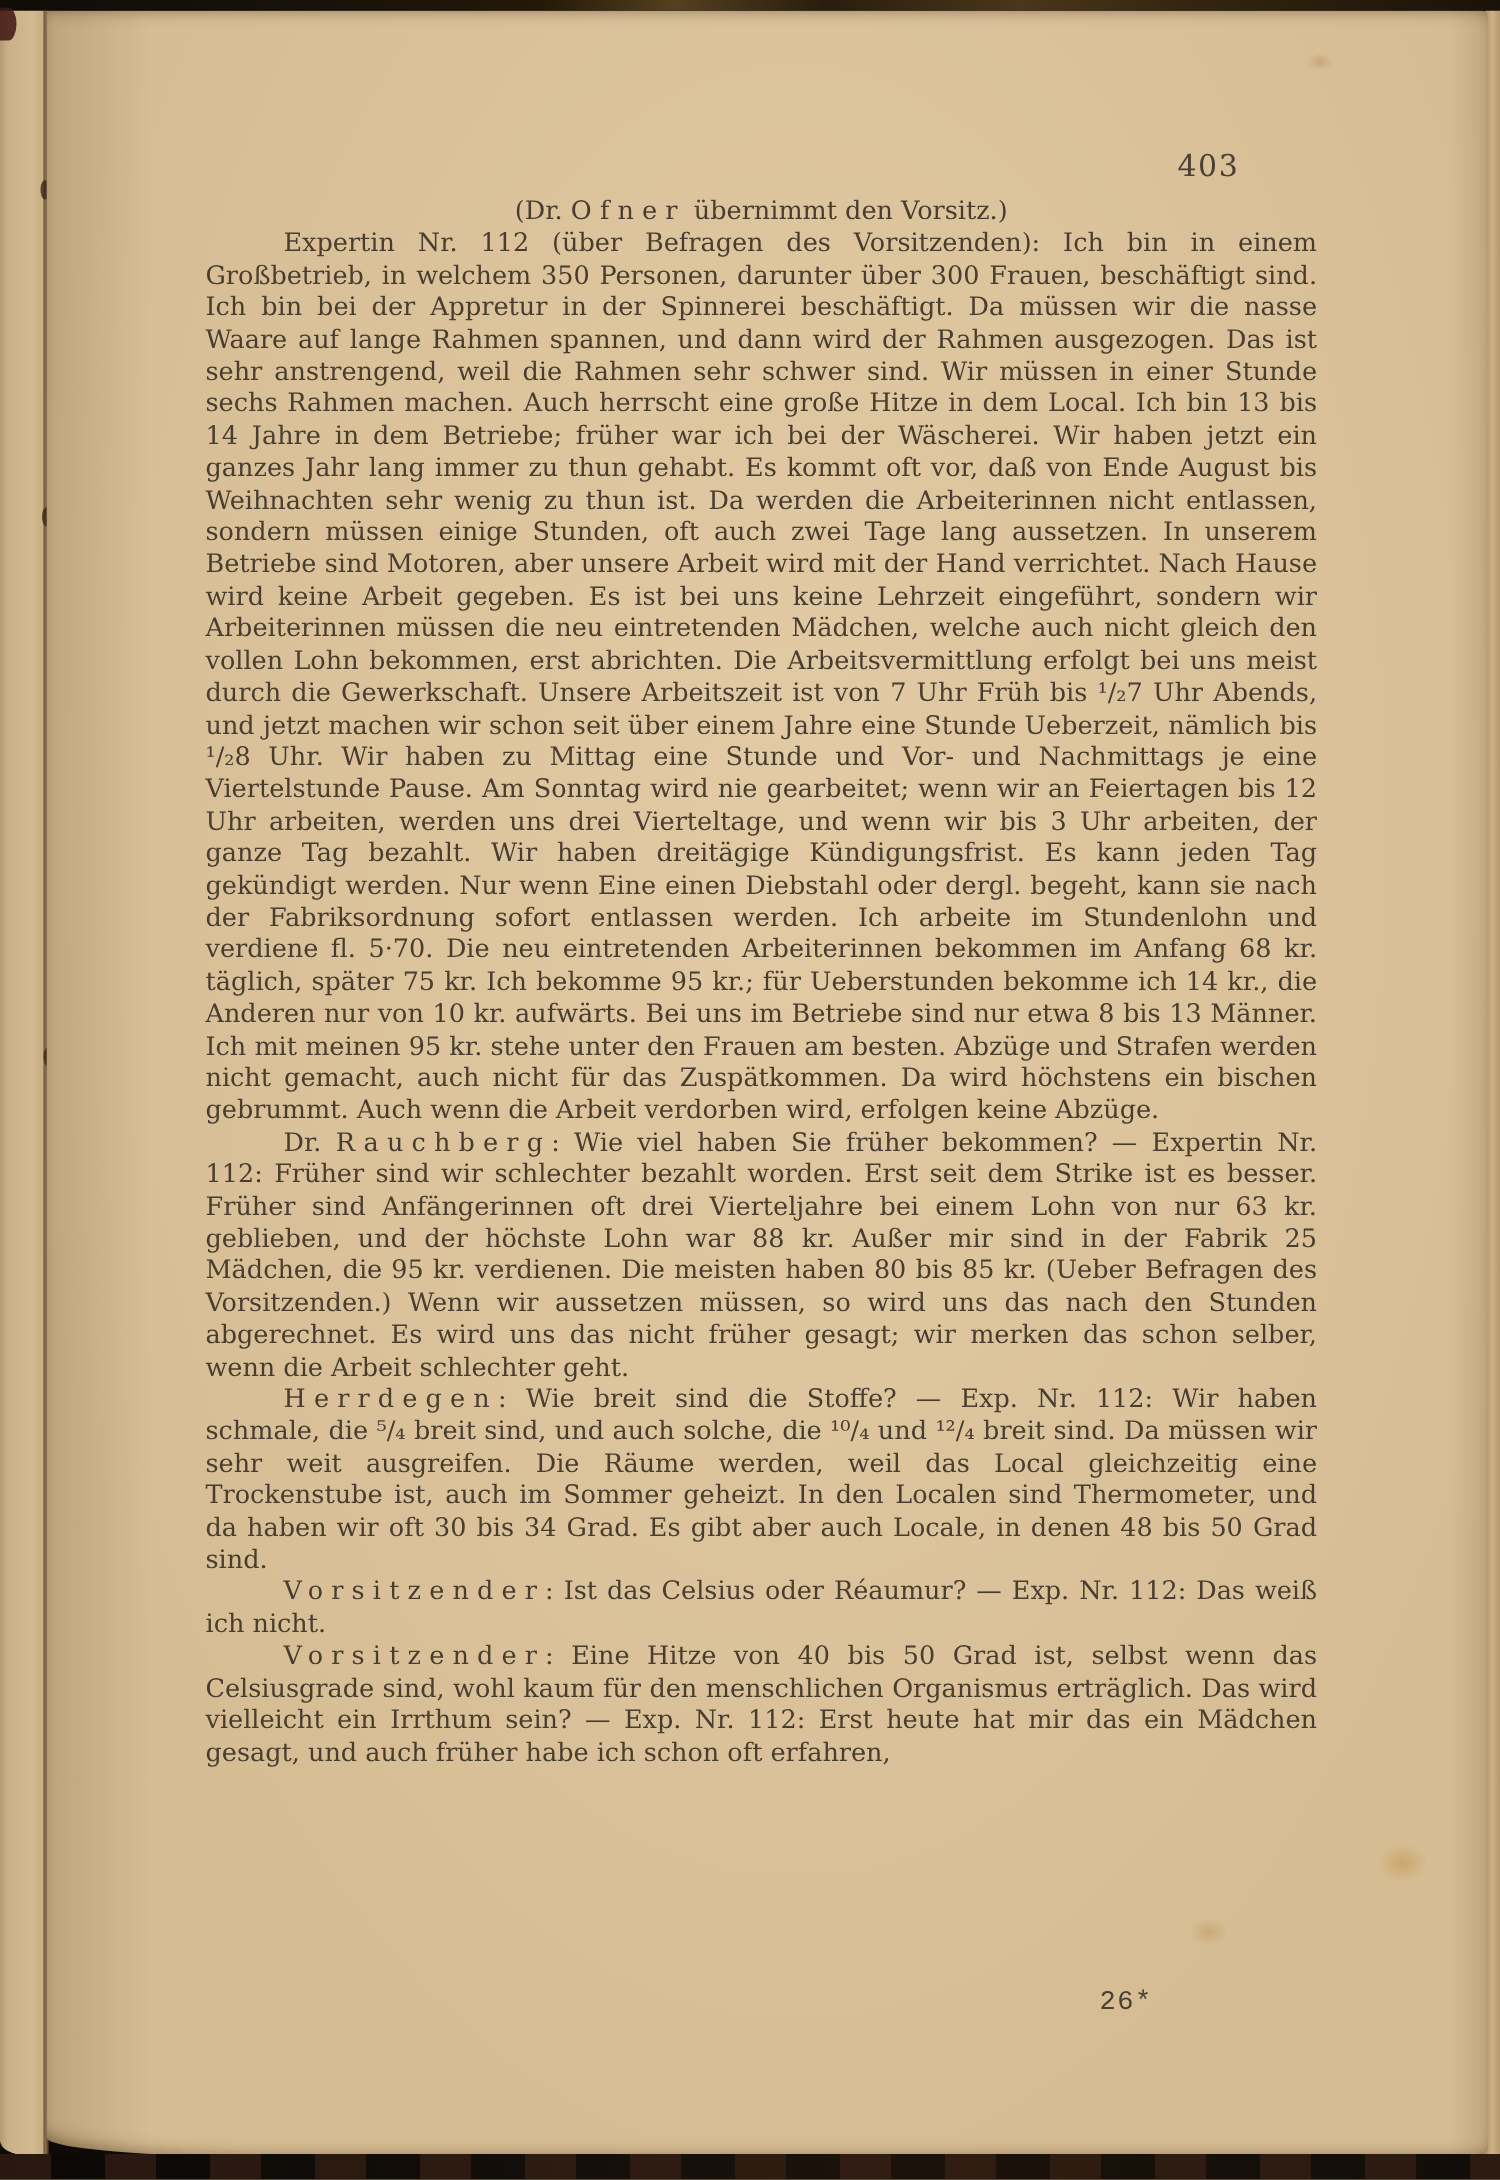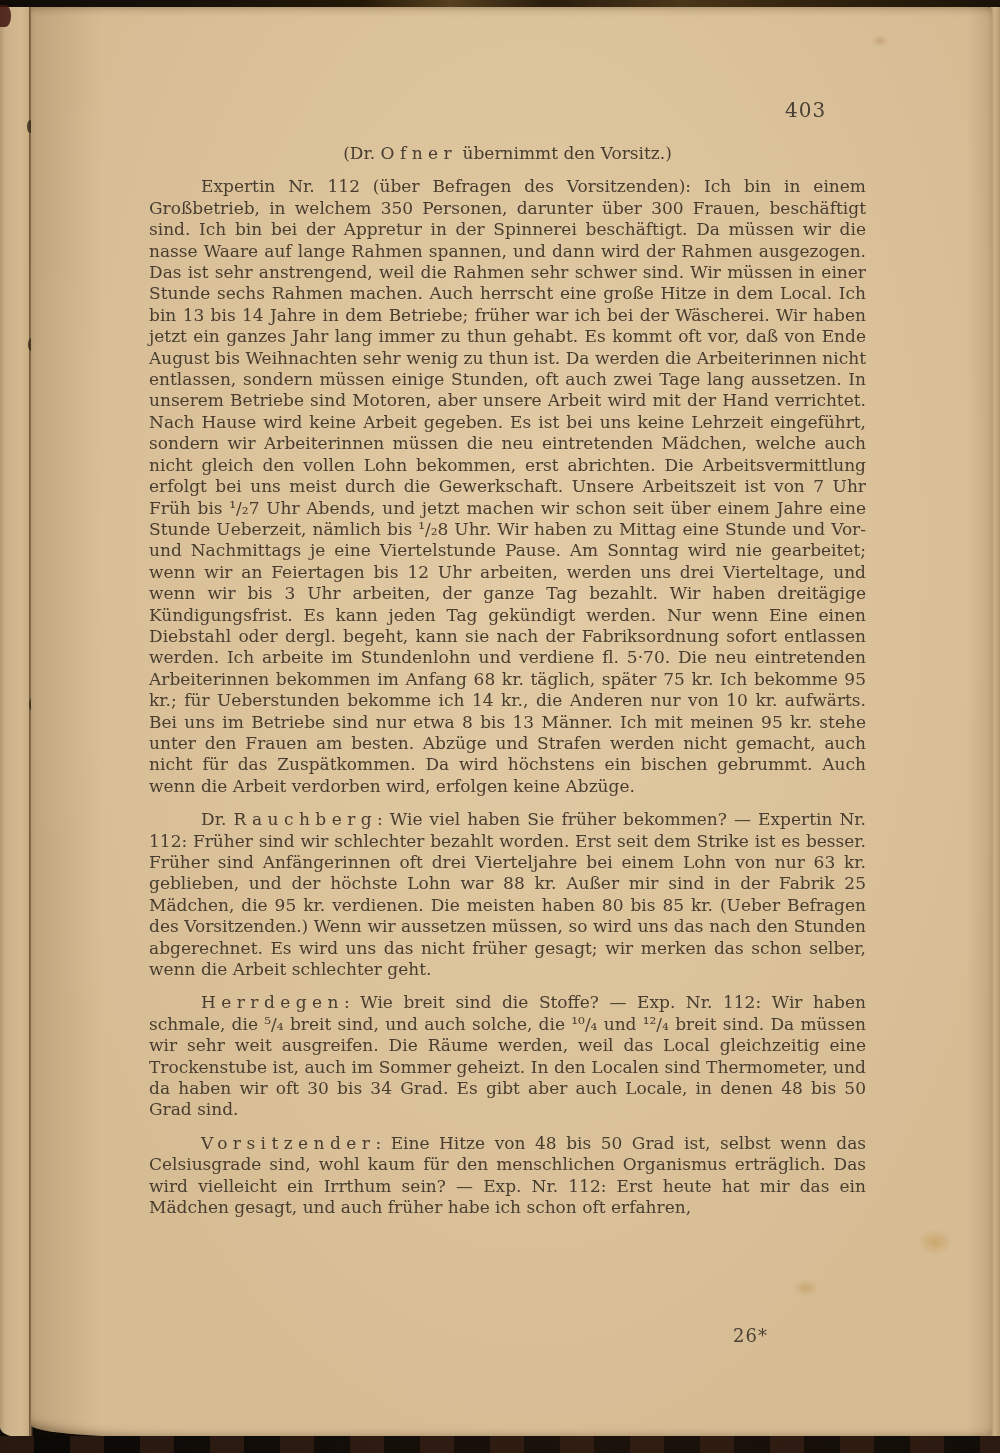--- a/index.html
+++ b/index.html
@@ -60,26 +60,26 @@
   .stain-c{left:840px;top:28px;width:18px;height:12px;background:radial-gradient(ellipse,rgba(150,90,40,.25),rgba(0,0,0,0) 70%);}
   .page-number{
     position:absolute;left:754px;top:91px;
     font-size:20px;color:#4a4034;letter-spacing:1px;
   }
   .text-block{
     position:absolute;left:106px;top:124px;width:741px;
     font-size:17px;line-height:21.4px;color:#483d2f;
     text-align:justify;
   }
-  .text-block p{margin:12px;text-indent:52px;}
+  .text-block p{margin:0;text-indent:52px;}
   .text-block p.center{text-align:center;text-indent:0;}
   .spaced{letter-spacing:.32em;}
   .sig-mark{
     position:absolute;left:702px;top:1318px;
-    font-size:18px;color:#4a4034;letter-spacing:1px;
+    font-size:18px;color:#4a4034;letter-spacing:1px;font-family:Liberation Mono, monospace;
   }
 </style>
 </head>
 <body>
 
 <div class="scan">
 
   <div class="prev-edge"></div>
   <div class="crease"></div>
   <div class="crease-nick" style="left:27px;top:120px;"></div>
@@ -93,21 +93,22 @@
     <div class="stain stain-b"></div>
     <div class="stain stain-c"></div>
 
     <div class="page-number">403</div>
 
     <div class="text-block">
         <p class="center"><span>(Dr. </span><span class="spaced">Ofner</span><span> übernimmt den Vorsitz.)</span></p>
         <p><span>Expertin Nr. 112 (über Befragen des Vorsitzenden): Ich bin in einem Großbetrieb, in welchem 350 Personen, darunter über 300 Frauen, beschäftigt sind. Ich bin bei der Appretur in der Spinnerei beschäftigt. Da müssen wir die nasse Waare auf lange Rahmen spannen, und dann wird der Rahmen ausgezogen. Das ist sehr anstrengend, weil die Rahmen sehr schwer sind. Wir müssen in einer Stunde sechs Rahmen machen. Auch herrscht eine große Hitze in dem Local. Ich bin 13 bis 14 Jahre in dem Betriebe; früher war ich bei der Wäscherei. Wir haben jetzt ein ganzes Jahr lang immer zu thun gehabt. Es kommt oft vor, daß von Ende August bis Weihnachten sehr wenig zu thun ist. Da werden die Arbeiterinnen nicht entlassen, sondern müssen einige Stunden, oft auch zwei Tage lang aussetzen. In unserem Betriebe sind Motoren, aber unsere Arbeit wird mit der Hand verrichtet. Nach Hause wird keine Arbeit gegeben. Es ist bei uns keine Lehrzeit eingeführt, sondern wir Arbeiterinnen müssen die neu eintretenden Mädchen, welche auch nicht gleich den vollen Lohn bekommen, erst abrichten. Die Arbeitsvermittlung erfolgt bei uns meist durch die Gewerkschaft. Unsere Arbeitszeit ist von 7 Uhr Früh bis ¹/₂7 Uhr Abends, und jetzt machen wir schon seit über einem Jahre eine Stunde Ueberzeit, nämlich bis ¹/₂8 Uhr. Wir haben zu Mittag eine Stunde und Vor- und Nachmittags je eine Viertelstunde Pause. Am Sonntag wird nie gearbeitet; wenn wir an Feiertagen bis 12 Uhr arbeiten, werden uns drei Vierteltage, und wenn wir bis 3 Uhr arbeiten, der ganze Tag bezahlt. Wir haben dreitägige Kündigungsfrist. Es kann jeden Tag gekündigt werden. Nur wenn Eine einen Diebstahl oder dergl. begeht, kann sie nach der Fabriksordnung sofort entlassen werden. Ich arbeite im Stundenlohn und verdiene fl. 5·70. Die neu eintretenden Arbeiterinnen bekommen im Anfang 68 kr. täglich, später 75 kr. Ich bekomme 95 kr.; für Ueberstunden bekomme ich 14 kr., die Anderen nur von 10 kr. aufwärts. Bei uns im Betriebe sind nur etwa 8 bis 13 Männer. Ich mit meinen 95 kr. stehe unter den Frauen am besten. Abzüge und Strafen werden nicht gemacht, auch nicht für das Zuspätkommen. Da wird höchstens ein bischen gebrummt. Auch wenn die Arbeit verdorben wird, erfolgen keine Abzüge.</span></p>
         <p><span>Dr. </span><span class="spaced">Rauchberg</span><span>: Wie viel haben Sie früher bekommen? — Expertin Nr. 112: Früher sind wir schlechter bezahlt worden. Erst seit dem Strike ist es besser. Früher sind Anfängerinnen oft drei Vierteljahre bei einem Lohn von nur 63 kr. geblieben, und der höchste Lohn war 88 kr. Außer mir sind in der Fabrik 25 Mädchen, die 95 kr. verdienen. Die meisten haben 80 bis 85 kr. (Ueber Befragen des Vorsitzenden.) Wenn wir aussetzen müssen, so wird uns das nach den Stunden abgerechnet. Es wird uns das nicht früher gesagt; wir merken das schon selber, wenn die Arbeit schlechter geht.</span></p>
         <p><span class="spaced">Herrdegen</span><span>: Wie breit sind die Stoffe? — Exp. Nr. 112: Wir haben schmale, die ⁵/₄ breit sind, und auch solche, die ¹⁰/₄ und ¹²/₄ breit sind. Da müssen wir sehr weit ausgreifen. Die Räume werden, weil das Local gleichzeitig eine Trockenstube ist, auch im Sommer geheizt. In den Localen sind Thermometer, und da haben wir oft 30 bis 34 Grad. Es gibt aber auch Locale, in denen 48 bis 50 Grad sind.</span></p>
-        <p><span class="spaced">Vorsitzender</span><span>: Eine Hitze von 48 bis 50 Grad ist, selbst wenn das Celsiusgrade sind, wohl kaum für den menschlichen Organismus erträglich. Das wird vielleicht ein Irrthum sein? — Exp. Nr. 112: Erst heute hat mir das ein Mädchen gesagt, und auch früher habe ich schon oft erfahren,</span></p>
+        <p><span class="spaced">Vorsitzender</span><span>: Ist das Celsius oder Réaumur? — Exp. Nr. 112: Das weiß ich nicht.</span></p>
+        <p><span class="spaced">Vorsitzender</span><span>: Eine Hitze von 40 bis 50 Grad ist, selbst wenn das Celsiusgrade sind, wohl kaum für den menschlichen Organismus erträglich. Das wird vielleicht ein Irrthum sein? — Exp. Nr. 112: Erst heute hat mir das ein Mädchen gesagt, und auch früher habe ich schon oft erfahren,</span></p>
       </div>
 
     <div class="sig-mark">26*</div>
   </div>
 
   <div class="top-edge"></div>
   <div class="corner-blob"></div>
   <div class="bottom-edge"></div>
 
 </div>

